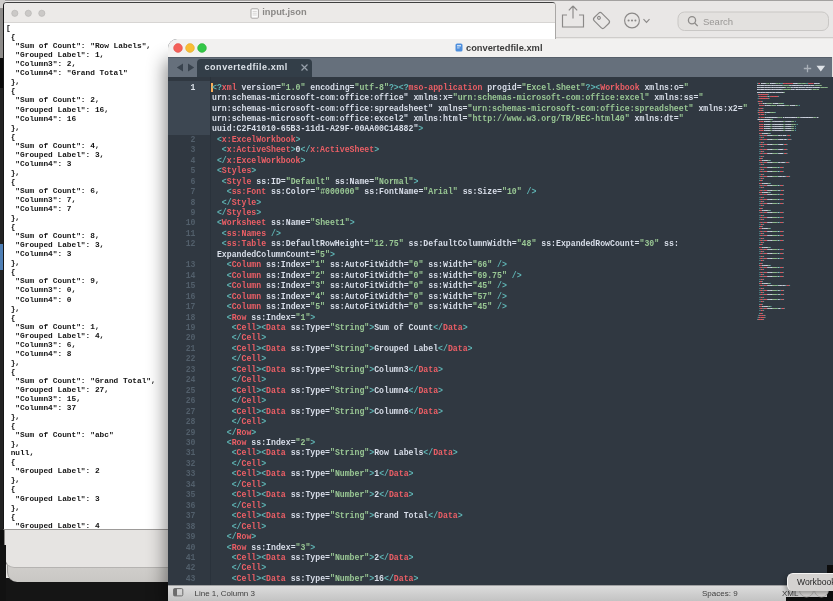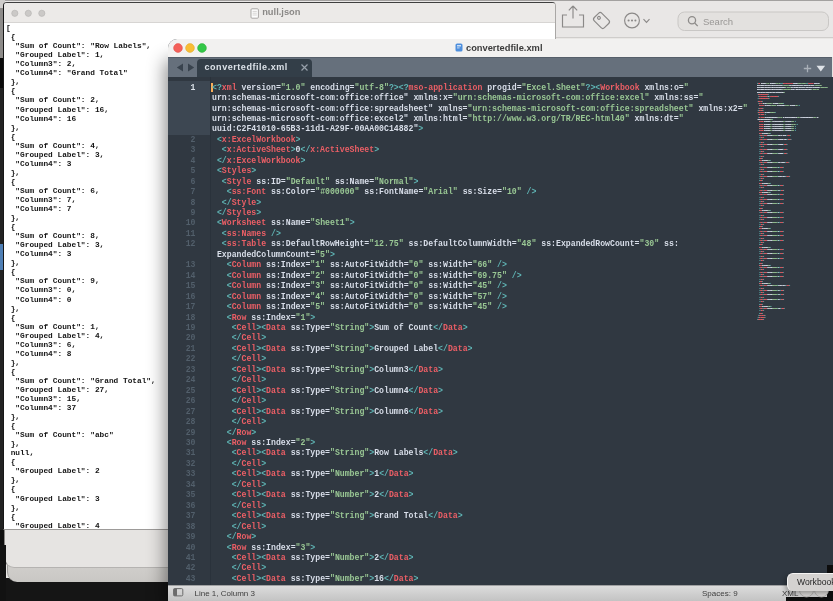--- a/index.html
+++ b/index.html
@@ -50,21 +50,21 @@
   <div class="abs" style="left:0;top:0;width:100%;height:20.5px;background:#eceae8;border-bottom:1px solid #d7d5d3;"></div>
   <svg class="abs" style="left:0;top:0;" width="60" height="21" viewBox="0 0 60 21">
     <circle cx="10.8" cy="10.3" r="3.1" fill="#cbc9c7" stroke="#b4b2b0" stroke-width="0.6"></circle>
     <circle cx="24.3" cy="10.3" r="3.1" fill="#cbc9c7" stroke="#b4b2b0" stroke-width="0.6"></circle>
     <circle cx="37.8" cy="10.3" r="3.1" fill="#cbc9c7" stroke="#b4b2b0" stroke-width="0.6"></circle>
   </svg>
   <svg class="abs" style="left:246px;top:5px;" width="10" height="11" viewBox="0 0 10 11">
     <rect x="1" y="0.8" width="7.4" height="9.4" rx="1" fill="#fdfdfd" stroke="#a19f9d" stroke-width="0.9"></rect>
     <path d="M2.6 3.4 h4.2 M2.6 5.2 h4.2 M2.6 7 h4.2" stroke="#c5c3c1" stroke-width="0.7"></path>
   </svg>
-  <div class="abs" style="left:258px;top:4.5px;font-size:9.3px;font-weight:bold;color:#8a8886;">null.json</div>
+  <div class="abs" style="left:258px;top:4.5px;font-size:9.3px;font-weight:bold;color:#8a8886;">input.json</div>
   <pre class="abs" style="left:1.8px;top:21.6px;font-size:7.8px;line-height:9.05px;font-weight:bold;color:#151515;">[
  {
   "Sum of Count": "Row Labels",
   "Grouped Label": 1,
   "Column3": 2,
   "Column4": "Grand Total"
  },
  {
   "Sum of Count": 2,
   "Grouped Label": 16,

